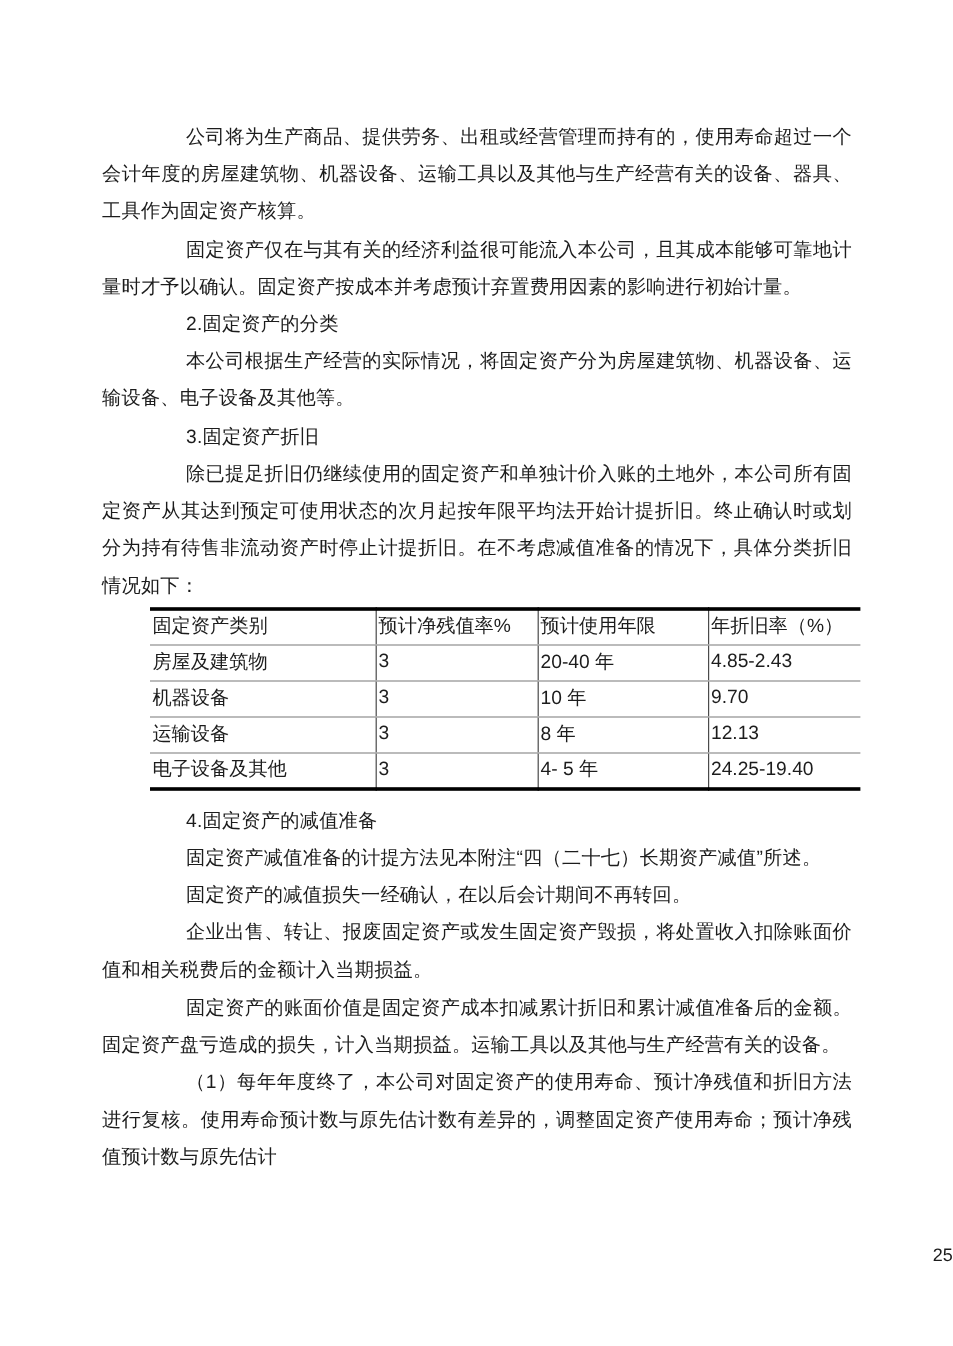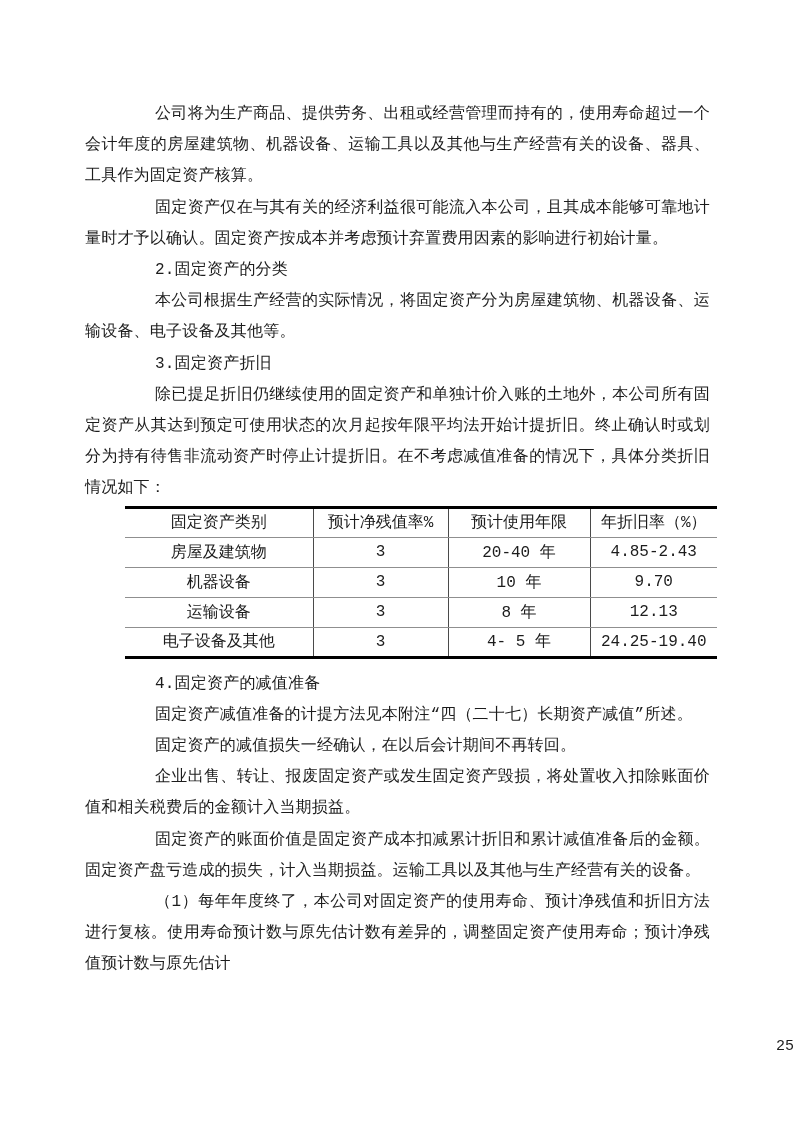--- a/index.html
+++ b/index.html
@@ -1,21 +1,21 @@
 <!DOCTYPE html>
 <html lang="zh"><head>
 <meta charset="utf-8">
 <style>
   html, body { margin: 0; padding: 0; background: #ffffff; }
   .page {
     position: relative;
     width: 794px;
     height: 1122px;
     background: #ffffff;
-    font-family: Liberation Mono, monospace;
+    font-family: Liberation Sans, sans-serif;
     color: #1c1c1c;
     overflow: hidden;
   }
   .content {
     position: absolute;
     left: 85px;
     top: 99px;
     width: 625px;
   }
   .ln {
@@ -32,21 +32,21 @@
     table-layout: fixed;
     width: 592px;
     margin: 1px 0 10px 40px;
     border-top: 3px solid #000;
     border-bottom: 3px solid #000;
   }
   table.dep tr { height: 30px; }
   table.dep th, table.dep td {
     font-weight: normal;
     font-size: 16px;
-    text-align: center;
+    text-align: left;
     vertical-align: middle;
     padding: 0 2px;
     border-bottom: 1px solid #8f8f8f;
     white-space: nowrap;
   }
   table.dep th + th, table.dep td + td {
     border-left: 1px solid #4a4a4a;
   }
   .page-number {
     position: absolute;

